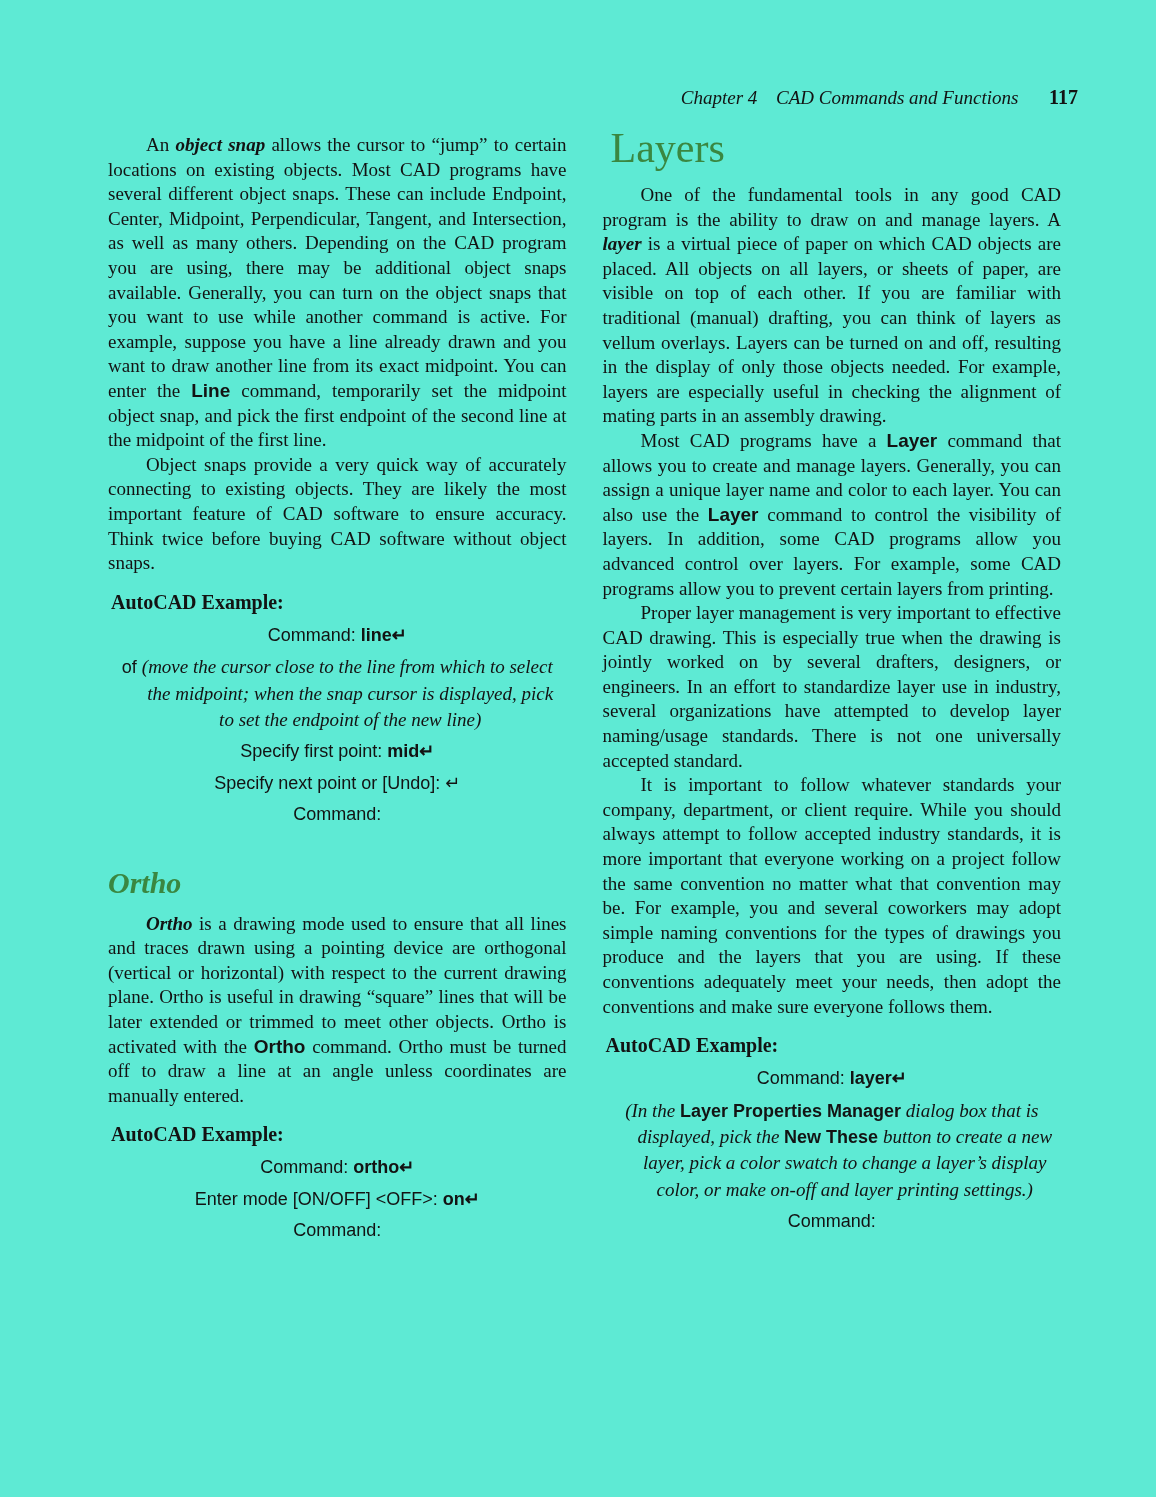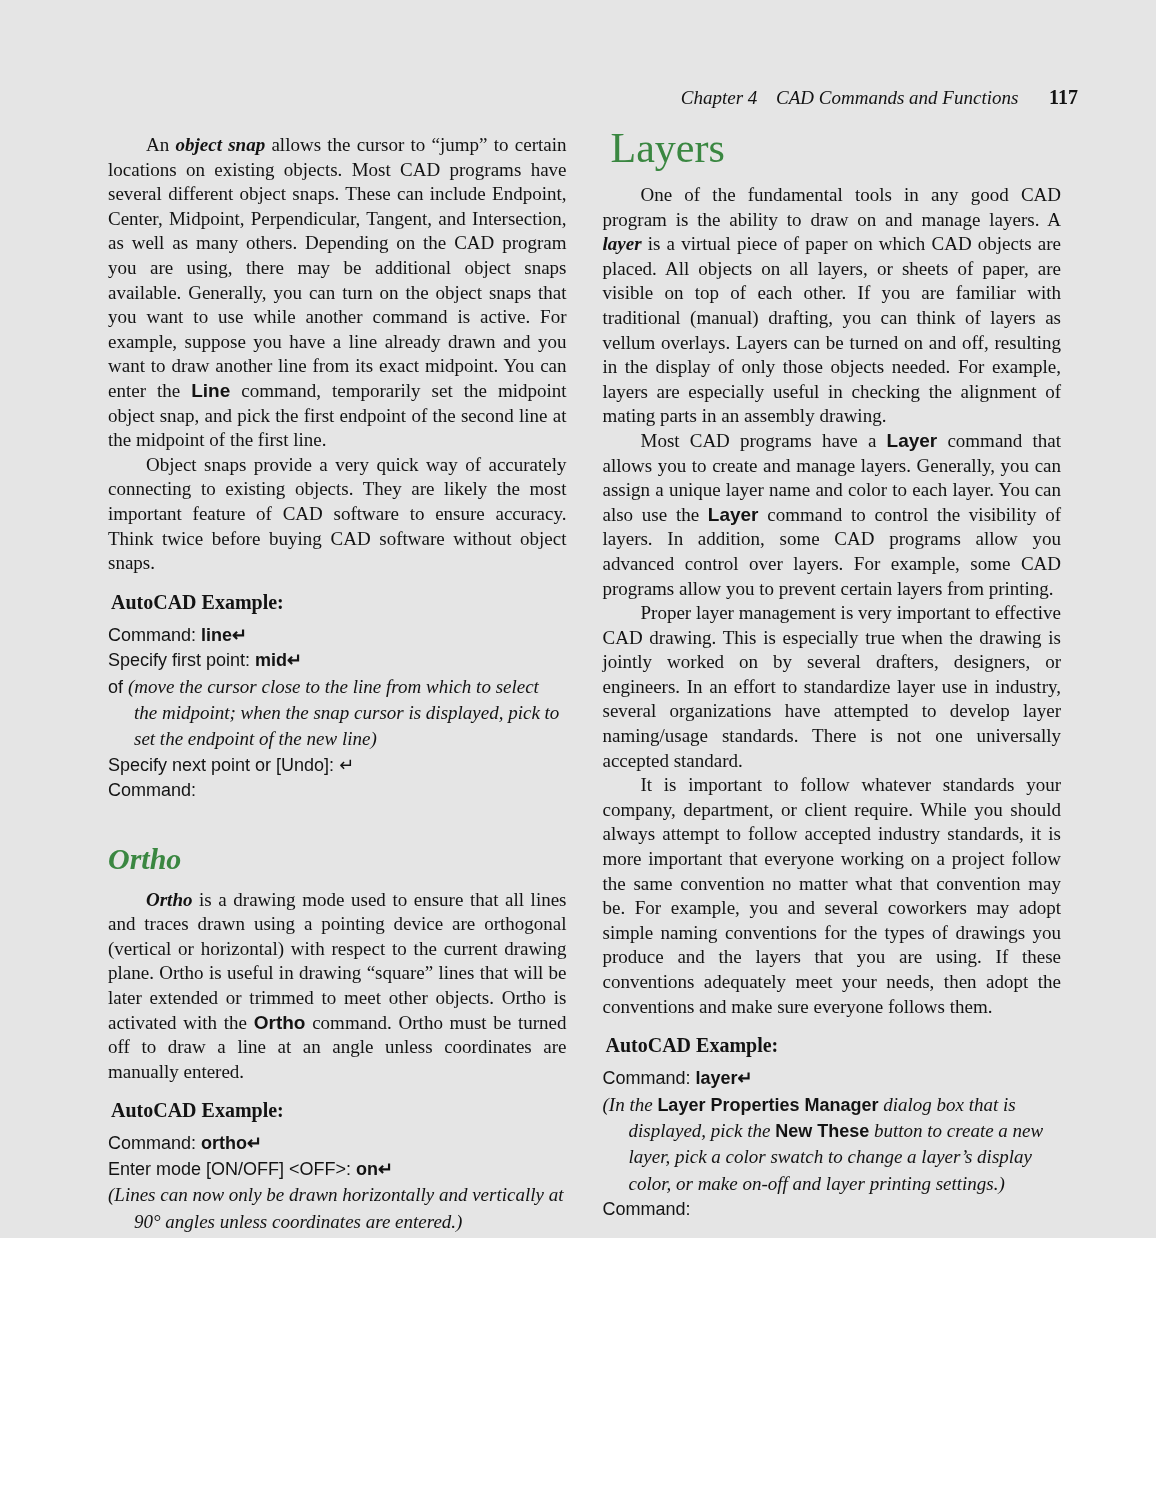--- a/index.html
+++ b/index.html
@@ -3,22 +3,22 @@
 <meta charset="utf-8">
 <style>
   html, body {
     margin: 0;
     padding: 0;
     background: #ffffff;
   }
   .page {
     position: relative;
     width: 1156px;
-    height: 1238px;
-    background: #e5e5e5;
+    height: 1497px;
+    background: #5eead4;
     font-family: "Liberation Serif", serif;
     color: #131313;
     overflow: hidden;
   }
   .header {
     position: absolute;
     top: 86px;
     left: 125px;
     width: 953px;
     text-align: right;
@@ -77,21 +77,22 @@
     font-weight: bold;
     color: #131313;
   }
   .cmd-block {
     font-family: "Liberation Sans", sans-serif;
     font-size: 18px;
     line-height: 25.4px;
     text-align: left;
   }
   .cmd-line {
-    margin: 0;
+    margin: 6px;
+    text-align: center;
   }
   .cmd-line.hang {
     padding-left: 26px;
     text-indent: -26px;
   }
   
   .seg-bi {
     font-weight: bold;
     font-style: italic;
     font-family: "Liberation Serif", serif;
@@ -122,34 +123,33 @@
 
   <div class="content">
 
     <div class="col">
       <p class="body-p"><span>An </span><span class="seg-bi">object snap</span><span> allows the cursor to “jump” to certain locations on existing objects. Most CAD programs have several different object snaps. These can include Endpoint, Center, Midpoint, Perpendicular, Tangent, and Intersection, as well as many others. Depending on the CAD program you are using, there may be additional object snaps available. Generally, you can turn on the object snaps that you want to use while another command is active. For example, suppose you have a line already drawn and you want to draw another line from its exact midpoint. You can enter the </span><span class="seg-bs">Line</span><span> command, temporarily set the midpoint object snap, and pick the first endpoint of the second line at the midpoint of the first line.</span></p>
       <p class="body-p"><span>Object snaps provide a very quick way of accurately connecting to existing objects. They are likely the most important feature of CAD software to ensure accuracy. Think twice before buying CAD software without object snaps.</span></p>
 
       <h3 class="ex-head">AutoCAD Example:</h3>
       <div class="cmd-block">
         <div class="cmd-line"><span class="seg-s">Command: </span><span class="seg-bs">line↵</span></div>
+        <div class="cmd-line hang"><span class="seg-s">of </span><span class="seg-i">(move the cursor close to the line from which to select the midpoint; when the snap cursor is displayed, pick to set the endpoint of the new line)</span></div>
         <div class="cmd-line"><span class="seg-s">Specify first point: </span><span class="seg-bs">mid↵</span></div>
-        <div class="cmd-line hang"><span class="seg-s">of </span><span class="seg-i">(move the cursor close to the line from which to select the midpoint; when the snap cursor is displayed, pick to set the endpoint of the new line)</span></div>
         <div class="cmd-line"><span class="seg-s">Specify next point or [Undo]: ↵</span></div>
         <div class="cmd-line"><span class="seg-s">Command:</span></div>
       </div>
 
       <h2 class="sub-head">Ortho</h2>
       <p class="body-p"><span class="seg-bi">Ortho</span><span> is a drawing mode used to ensure that all lines and traces drawn using a pointing device are orthogonal (vertical or horizontal) with respect to the current drawing plane. Ortho is useful in drawing “square” lines that will be later extended or trimmed to meet other objects. Ortho is activated with the </span><span class="seg-bs">Ortho</span><span> command. Ortho must be turned off to draw a line at an angle unless coordinates are manually entered.</span></p>
 
       <h3 class="ex-head">AutoCAD Example:</h3>
       <div class="cmd-block">
         <div class="cmd-line"><span class="seg-s">Command: </span><span class="seg-bs">ortho↵</span></div>
         <div class="cmd-line"><span class="seg-s">Enter mode [ON/OFF] &lt;OFF&gt;: </span><span class="seg-bs">on↵</span></div>
-        <div class="cmd-line hang"><span class="seg-i">(Lines can now only be drawn horizontally and vertically at 90° angles unless coordinates are entered.)</span></div>
         <div class="cmd-line"><span class="seg-s">Command:</span></div>
       </div>
     </div>
 
     <div class="col">
       <h1 class="main-head">Layers</h1>
       <p class="body-p"><span>One of the fundamental tools in any good CAD program is the ability to draw on and manage layers. A </span><span class="seg-bi">layer</span><span> is a virtual piece of paper on which CAD objects are placed. All objects on all layers, or sheets of paper, are visible on top of each other. If you are familiar with traditional (manual) drafting, you can think of layers as vellum overlays. Layers can be turned on and off, resulting in the display of only those objects needed. For example, layers are especially useful in checking the alignment of mating parts in an assembly drawing.</span></p>
       <p class="body-p"><span>Most CAD programs have a </span><span class="seg-bs">Layer</span><span> command that allows you to create and manage layers. Generally, you can assign a unique layer name and color to each layer. You can also use the </span><span class="seg-bs">Layer</span><span> command to control the visibility of layers. In addition, some CAD programs allow you advanced control over layers. For example, some CAD programs allow you to prevent certain layers from printing.</span></p>
       <p class="body-p"><span>Proper layer management is very important to effective CAD drawing. This is especially true when the drawing is jointly worked on by several drafters, designers, or engineers. In an effort to standardize layer use in industry, several organizations have attempted to develop layer naming/usage standards. There is not one universally accepted standard.</span></p>
       <p class="body-p"><span>It is important to follow whatever standards your company, department, or client require. While you should always attempt to follow accepted industry standards, it is more important that everyone working on a project follow the same convention no matter what that convention may be. For example, you and several coworkers may adopt simple naming conventions for the types of drawings you produce and the layers that you are using. If these conventions adequately meet your needs, then adopt the conventions and make sure everyone follows them.</span></p>

